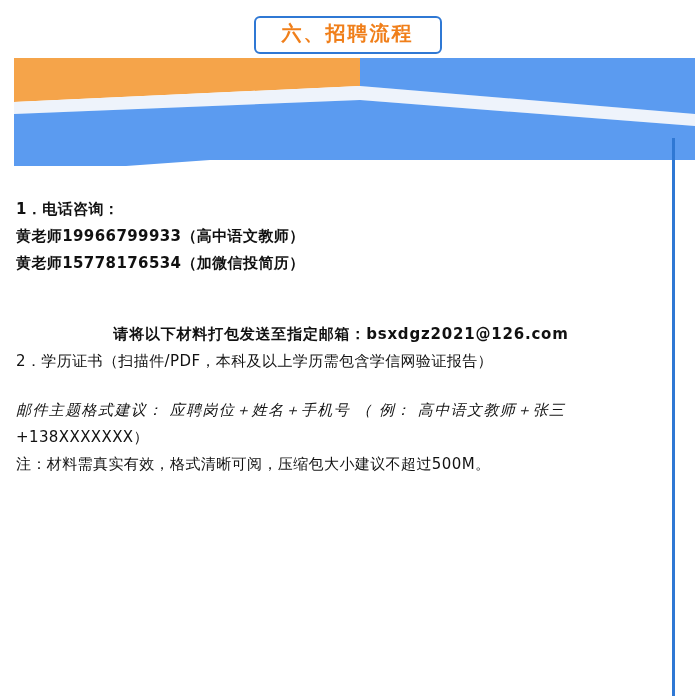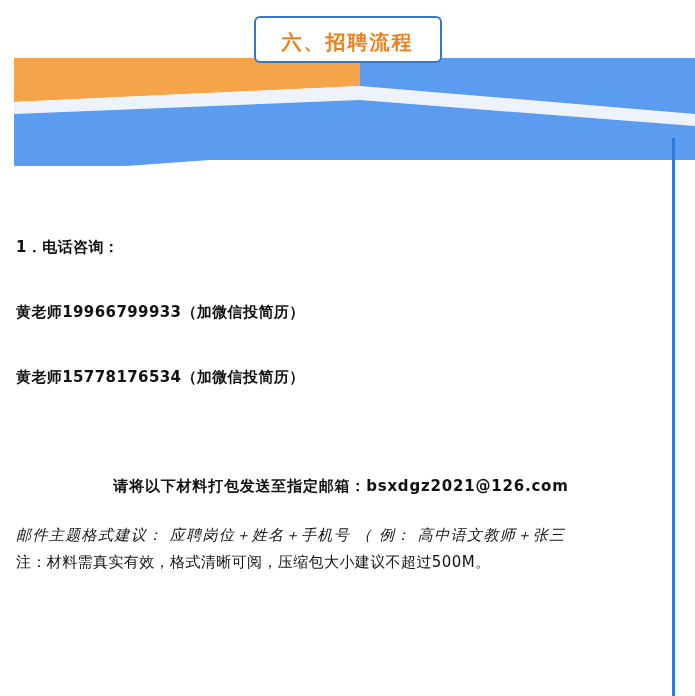--- a/index.html
+++ b/index.html
@@ -25,21 +25,21 @@
   .title-wrap {
     position: absolute;
     top: 16px;
     left: 0;
     width: 695px;
     text-align: center;
     z-index: 5;
   }
   .title-badge {
     display: inline-block;
-    padding: 13px 26px 8px 26px;
+    padding: 4px 26px 8px 26px;
     border: 2px solid #2f78d4;
     border-radius: 6px;
     background: #ffffff;
     color: #f07f1a;
     font-family: "DejaVu Sans", sans-serif;
     font-size: 20px;
     font-weight: bold;
     letter-spacing: 2px;
     line-height: 1.1;
   }
@@ -72,21 +72,21 @@
     width: 650px;
     color: #111111;
     font-family: "DejaVu Sans", sans-serif;
   }
   .line {
     font-size: 15px;
     line-height: 27px;
     letter-spacing: 0.4px;
     white-space: pre-wrap;
   }
-  .bold { font-weight: bold; margin-top: 38px; }
+  .bold { font-weight: bold; }
   .gap-md { height: 22px; }
   .mono-ish { letter-spacing: 0.8px; text-align: center; }
   .wide { letter-spacing: 1.4px; font-style: italic; }
 </style>
 </head>
 <body>
 
 <div class="page">
 
   <div class="title-wrap">
@@ -105,30 +105,32 @@
 
       <polygon points="14,104 210,104 14,118" fill="#5b9bf0"></polygon>
     </svg>
   </div>
 
   <div class="right-rule"></div>
 
   <div class="content">
 
     <div class="line bold">1．电话咨询：</div>
-    <div class="line bold">黄老师19966799933（加微信投简历）</div>
+    <div class="line bold">黄老师19966799933（高中语文教师）</div>
     <div class="line bold">黄老师15778176534（加微信投简历）</div>
 
     <div class="gap-md"></div>
 
 
     <div class="gap-md"></div>
 
     <div class="line bold mono-ish">请将以下材料打包发送至指定邮箱：bsxdgz2021@126.com</div>
+    <div class="line">2．学历证书（扫描件/PDF，本科及以上学历需包含学信网验证报告）</div>
 
     <div class="gap-md"></div>
 
     <div class="line wide">邮件主题格式建议： 应聘岗位＋姓名＋手机号 （ 例： 高中语文教师＋张三</div>
+    <div class="line">+138XXXXXXX）</div>
     <div class="line">注：材料需真实有效，格式清晰可阅，压缩包大小建议不超过500M。</div>
 
   </div>
 
 </div>
 
 </body></html>

